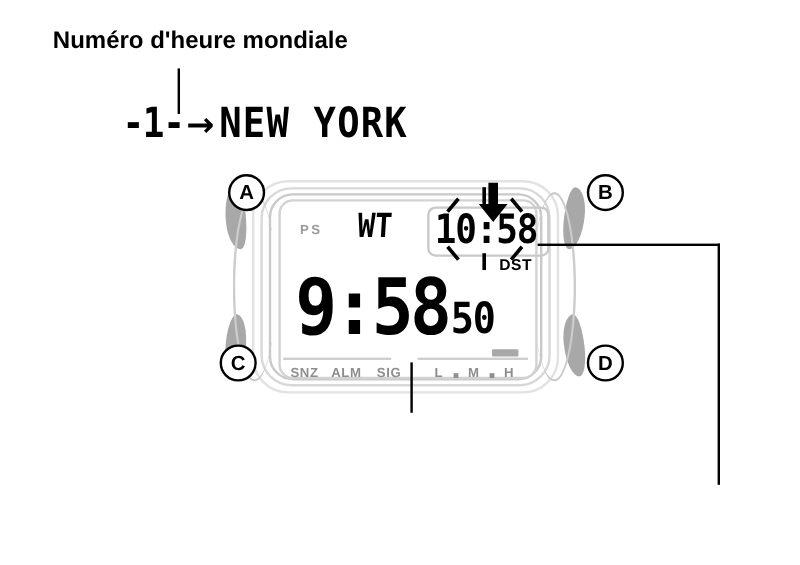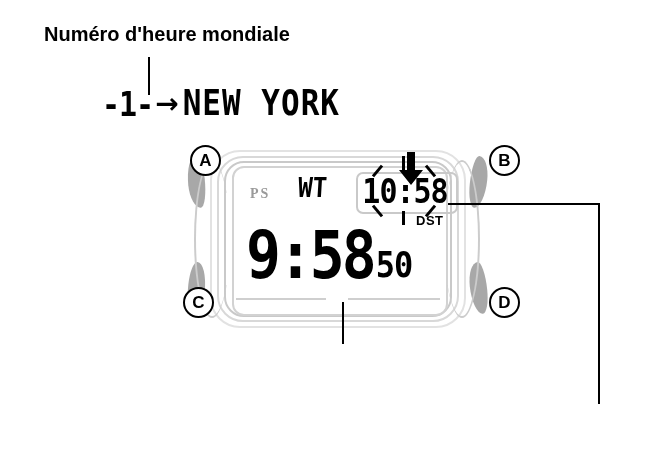--- a/index.html
+++ b/index.html
@@ -82,22 +82,22 @@
   .grip.br{left:260px;top:112px;width:17px;height:52px;
      border-radius:60% 40% 40% 60% / 45% 55% 45% 55%;
      transform:rotate(-6deg);}
 
   
   .bezelarc{position:absolute;border:2px solid #cccccc;border-radius:50%;}
 
   
   #ps{
     position:absolute;left:40px;top:36px;
-    font-family:Liberation Serif, serif;
-    font-weight:700;font-size:14px;letter-spacing:2px;color:#9a9a9a;
+    font-family:Liberation Sans, sans-serif;
+    font-weight:700;font-size:11px;letter-spacing:2px;color:#9a9a9a;
   }
   #wtlabel{
     position:absolute;left:88px;top:24px;
     font-family:"DejaVu Sans Mono", monospace;
     font-weight:700;font-size:24px;letter-spacing:0px;
     transform:scaleY(1.15) skewX(-4deg);
     color:#000;
   }
   #wtbox{
     position:absolute;left:146px;top:22px;width:98px;height:38px;
@@ -213,20 +213,31 @@
     <div id="dst">DST</div>
 
     <div id="maintime">
       <span id="mt-hm">9:58</span>
       <span id="mt-sec">50</span>
     </div>
 
     <div class="hline" style="left:26px;top:148px;width:90px;"></div>
     <div class="hline" style="left:138px;top:148px;width:92px;"></div>
 
+    <div id="bottomrow">
+      <div id="battbar"></div>
+      <span class="ind" style="left:4px;top:0px;">SNZ</span>
+      <span class="ind" style="left:38px;top:0px;">ALM</span>
+      <span class="ind" style="left:76px;top:0px;">SIG</span>
+      <span class="ind" style="left:124px;top:0px;">L</span>
+      <span class="dotsep" style="left:140px;"></span>
+      <span class="ind" style="left:152px;top:0px;">M</span>
+      <span class="dotsep" style="left:170px;"></span>
+      <span class="ind" style="left:182px;top:0px;">H</span>
+    </div>
   </div>
 
   <div class="btnletter" style="left:172px;top:145px;">A</div>
   <div class="btnletter" style="left:471px;top:145px;">B</div>
   <div class="btnletter" style="left:165px;top:287px;">C</div>
   <div class="btnletter" style="left:471px;top:287px;">D</div>
 
   <svg id="downarrow" width="30" height="34" viewBox="0 0 30 34">
     <polygon points="11,0 19,0 19,18 27,18 15,33 3,18 11,18" fill="#000"></polygon>
   </svg>

